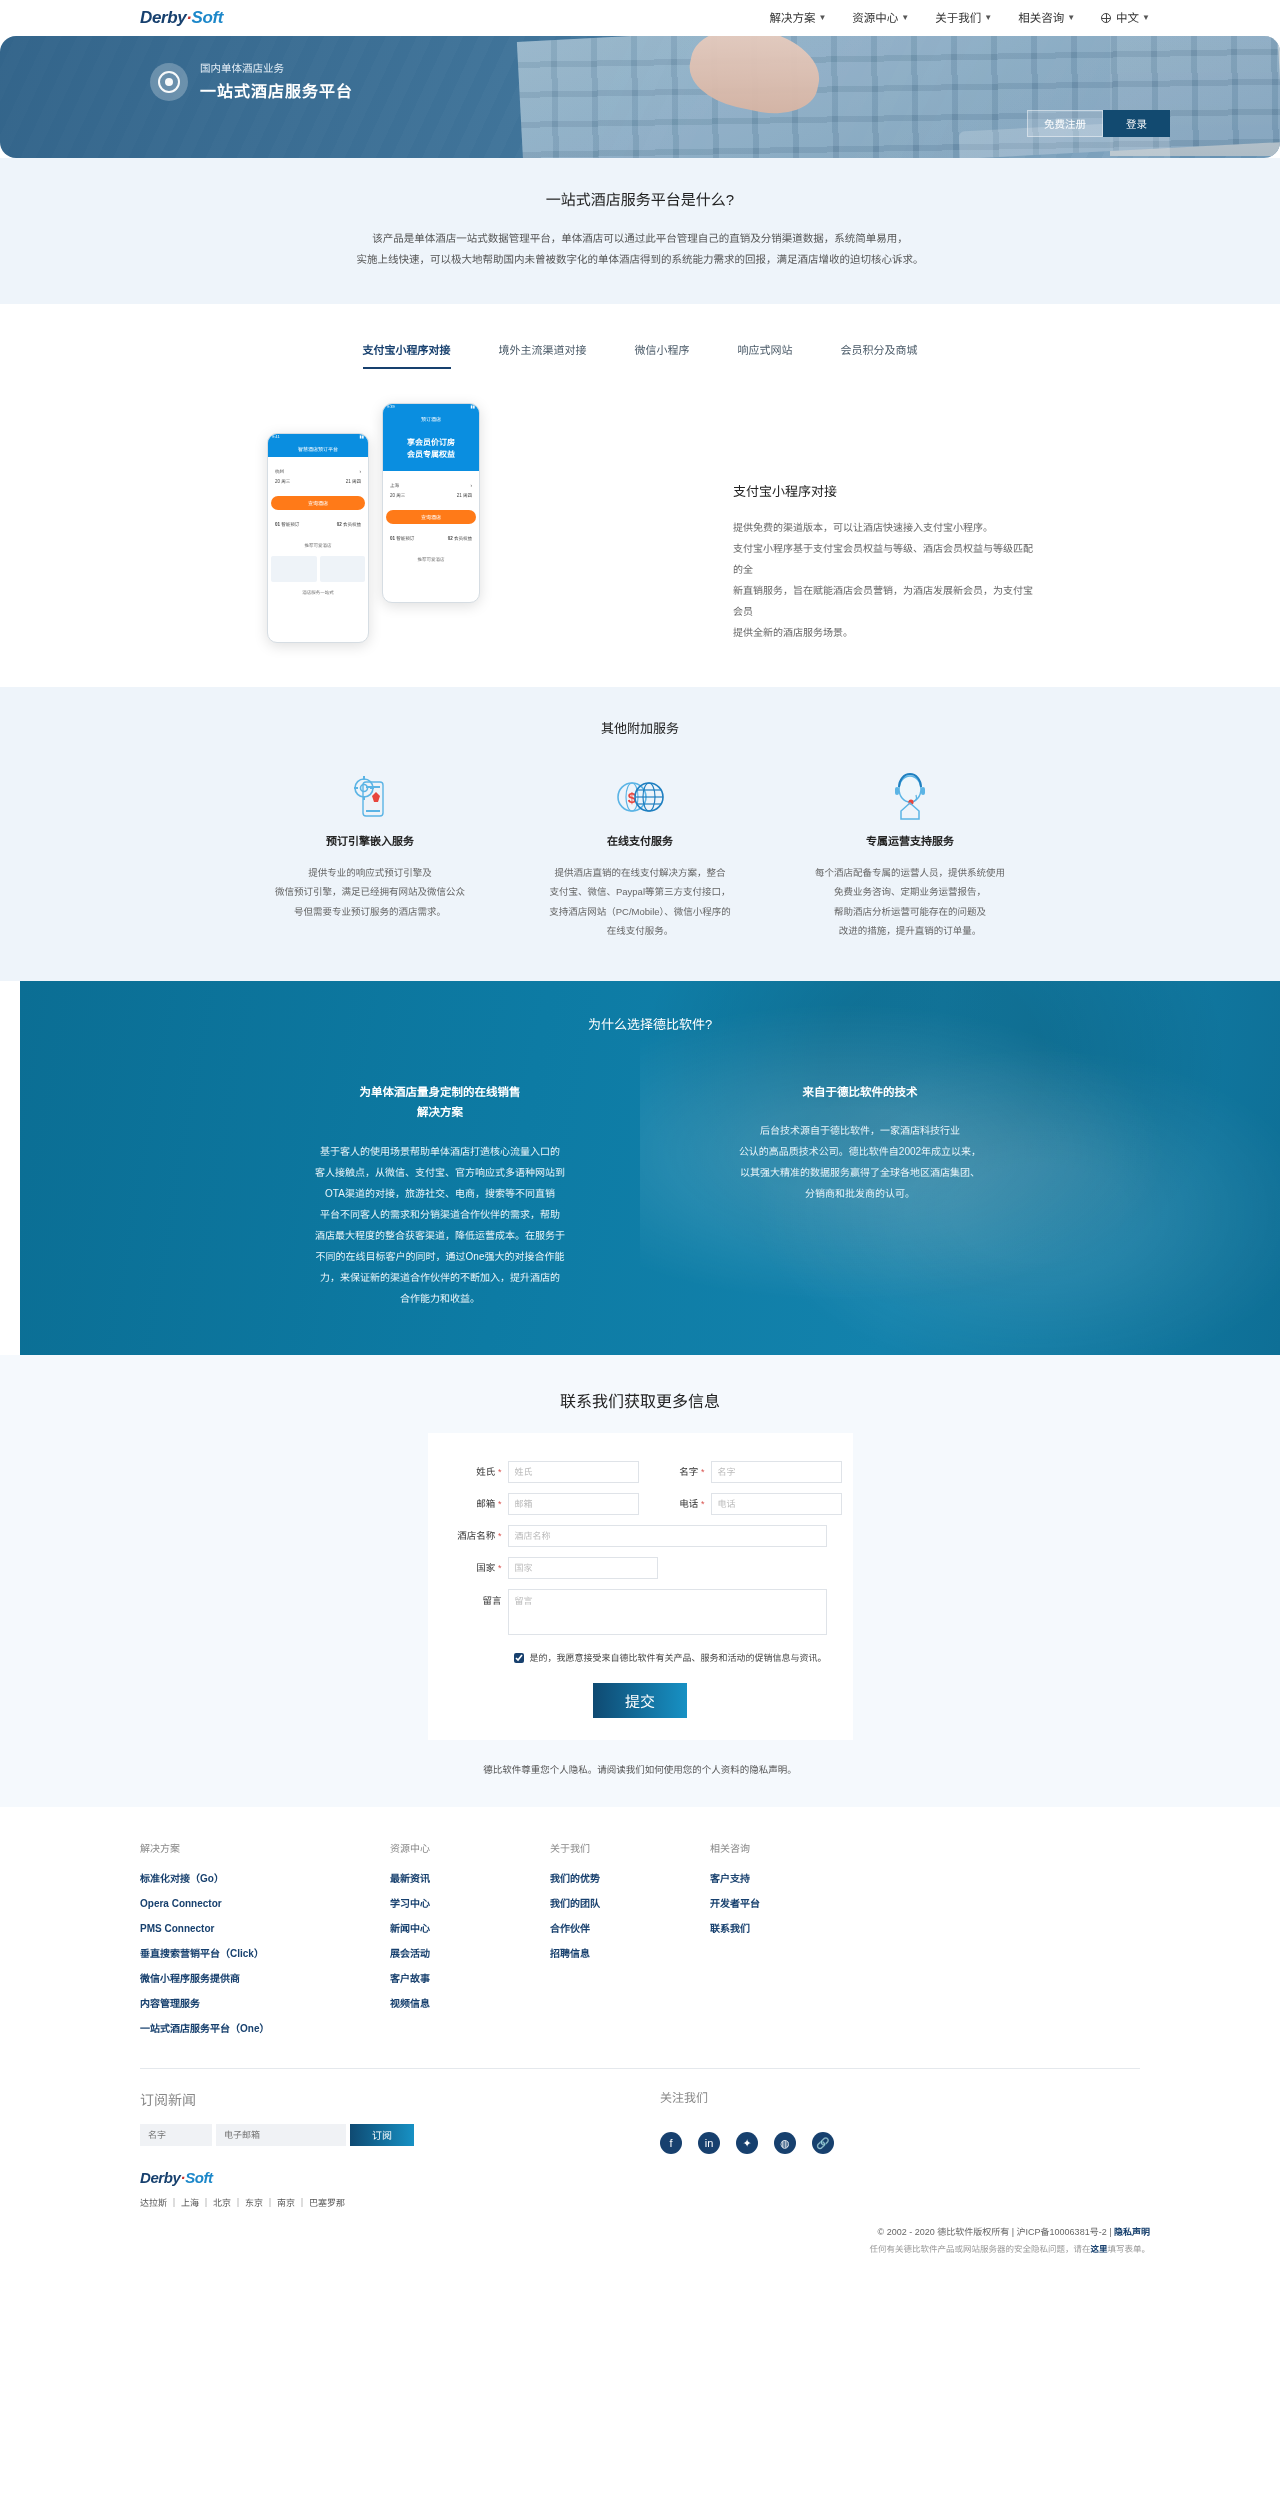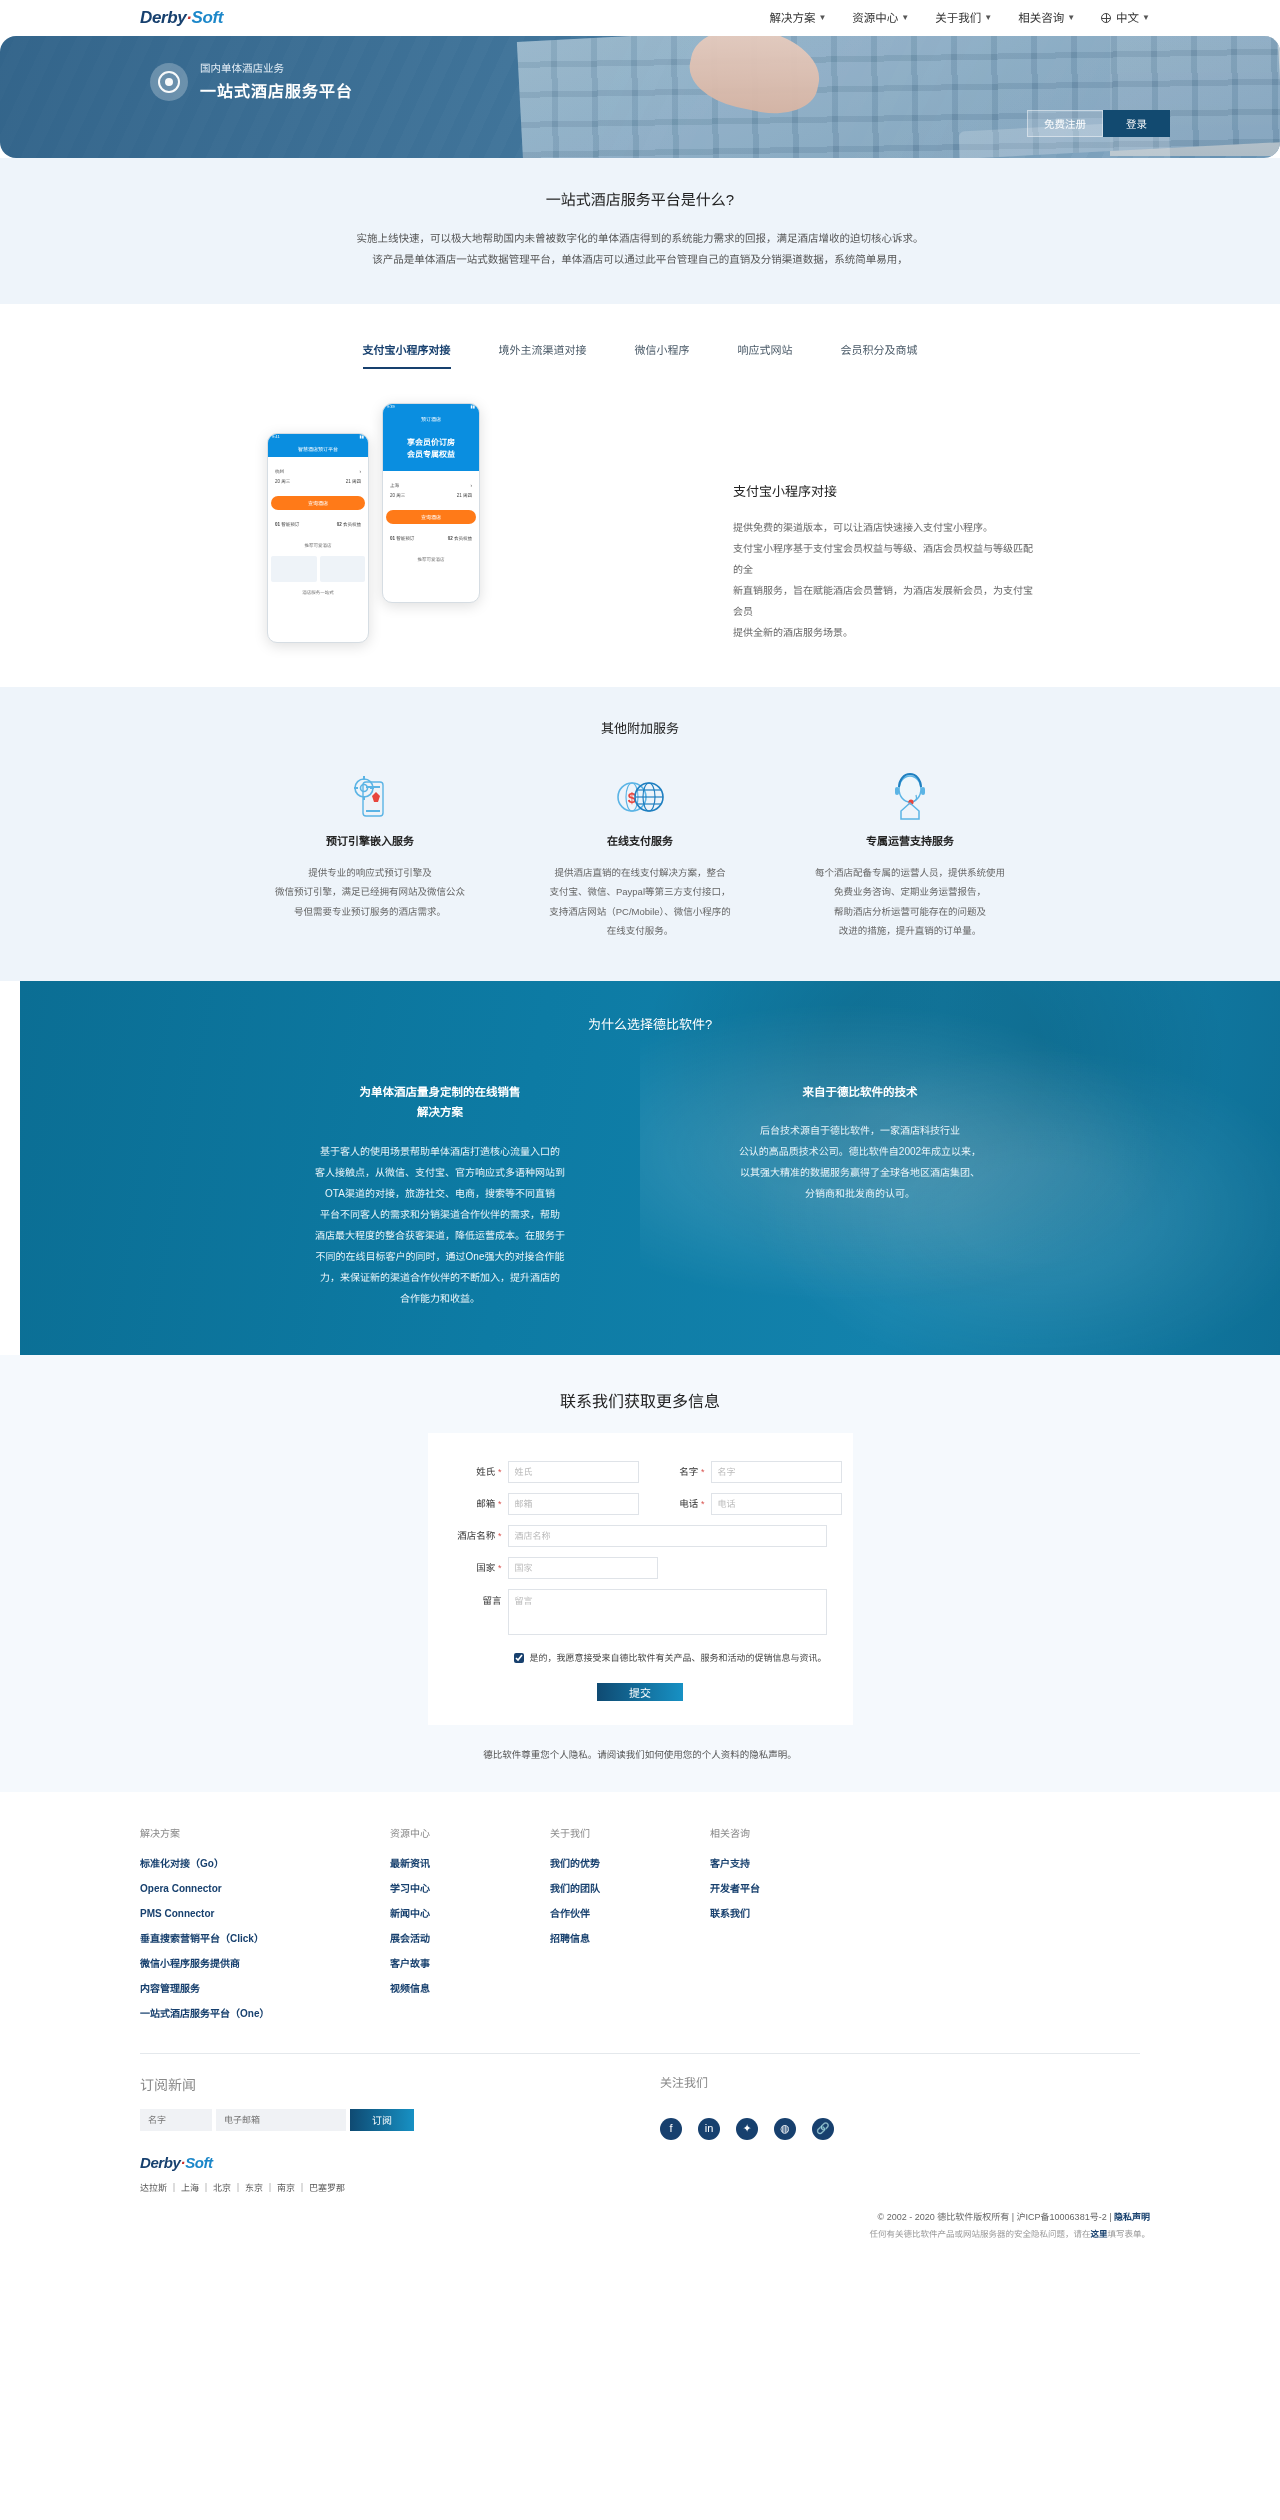--- a/index.html
+++ b/index.html
@@ -164,21 +164,21 @@
   .ftext {
     flex:1; height:46px; border:1px solid #dfe3e8; background:#fff;
     font-size:9px; color:#333; padding:4px 6px; resize:none; font-family:inherit;
   }
   .ftext::placeholder { color:#bbb; }
   .fcheck { display:flex; align-items:center; margin:16px 0 0 60px; font-size:9px; color:#444; }
   .fcheck input { margin-right:6px; width:10px; height:10px; accent-color:#17406e; }
   .fsubmit-wrap { text-align:center; margin-top:18px; }
   .fsubmit {
     background:linear-gradient(90deg,#0f4a72,#1791c4); color:#fff; border:none;
-    font-size:11px; padding:1px 32px; cursor:pointer; font-family:inherit;text-align:right;
+    font-size:15px; padding:7px 32px; cursor:pointer; font-family:inherit;text-align:right;
   }
   .privacy-note { text-align:center; font-size:9.5px; color:#555; margin-top:22px; }
 
   
   .footer { background:#fff; padding:34px 0 0; }
   .f-cols { display:flex; margin-left:140px; gap:0; }
   .f-col { width:160px; }
   .f-col.wide { width:250px; }
   .f-col h5 { font-size:10px; color:#888; font-weight:normal; margin-bottom:14px; }
   .f-col a { display:block; font-size:10px; color:#17406e; font-weight:bold; margin-bottom:9px; text-decoration:none; cursor:pointer; }
@@ -262,22 +262,22 @@
       </div>
       <div class="hero-btns">
         <button class="btn-ghost">免费注册</button>
         <button class="btn-solid">登录</button>
       </div>
     </div>
   </div>
 
   <div class="intro">
     <h2>一站式酒店服务平台是什么?</h2>
+    <p>该产品是单体酒店一站式数据管理平台，单体酒店可以通过此平台管理自己的直销及分销渠道数据，系统简单易用，</p>
     <p>实施上线快速，可以极大地帮助国内未曾被数字化的单体酒店得到的系统能力需求的回报，满足酒店增收的迫切核心诉求。</p>
-    <p>该产品是单体酒店一站式数据管理平台，单体酒店可以通过此平台管理自己的直销及分销渠道数据，系统简单易用，</p>
   </div>
 
   <div class="showcase">
     <div class="tabs">
       <div class="tab active">支付宝小程序对接</div>
       <div class="tab">境外主流渠道对接</div>
       <div class="tab">微信小程序</div>
       <div class="tab">响应式网站</div>
       <div class="tab">会员积分及商城</div>
     </div>

